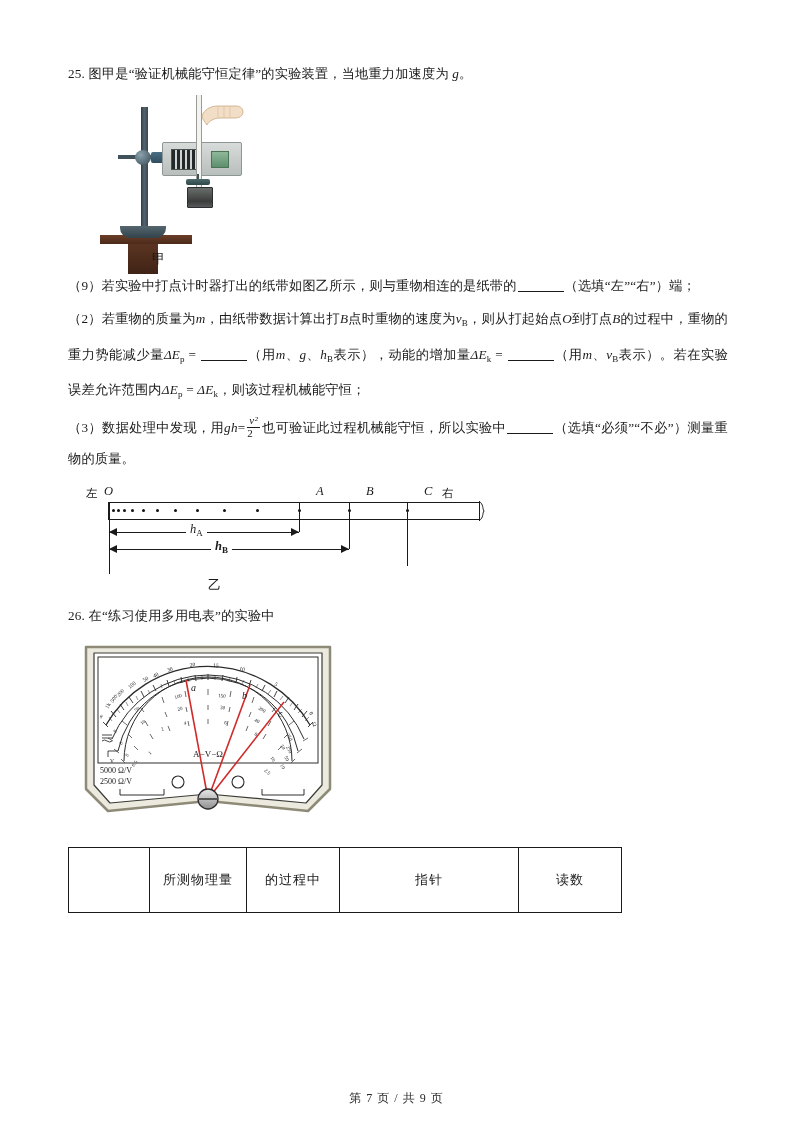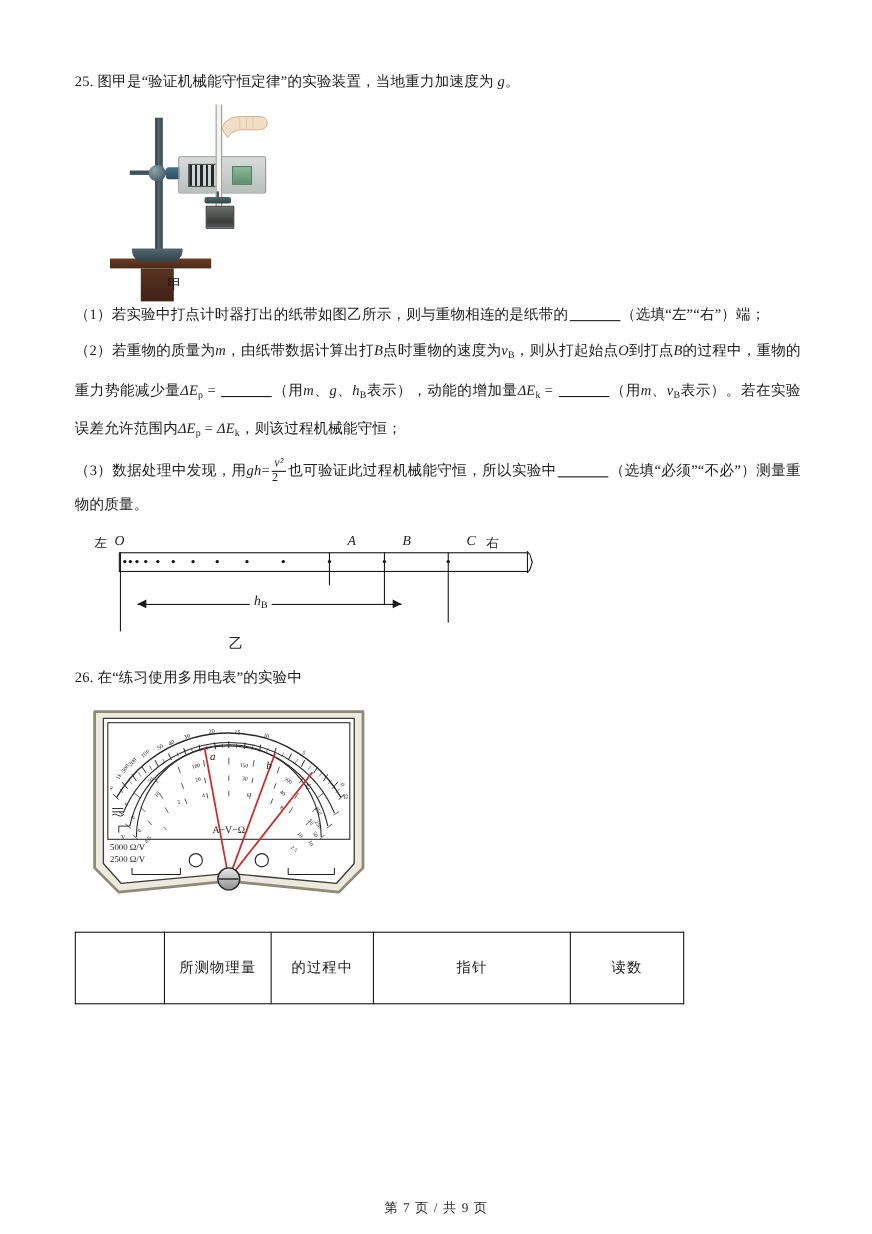--- a/index.html
+++ b/index.html
@@ -301,21 +301,21 @@
       <svg class="ap-hand" viewBox="0 0 44 24">
         <path d="M2 13 C4 7, 10 3, 18 3 L36 3 C41 3, 43 6, 43 9 C43 13, 39 15, 35 15 L20 15 C14 15, 9 18, 7 22 C5 19, 2 16, 2 13 Z" fill="#f2ddc6" stroke="#c9a882" stroke-width="0.8"></path>
         <path d="M18 4 L18 14 M24 4 L24 14 M30 4 L30 14" stroke="#dcbfa2" stroke-width="0.7" fill="none"></path>
       </svg>
       <div class="ap-hook-stem"></div>
       <div class="ap-hook"></div>
       <div class="ap-weight"></div>
       <div class="fig-caption cap-jia">甲</div>
     </div>
 
-    <p class="qline"><span>（1）若实验中打点计时器打出的纸带如图乙所示，则与重物相连的是纸带的</span><span class="blank"></span><span>（选填“左”“右”）端；</span></p>
+    <p class="qline"><span>（9）若实验中打点计时器打出的纸带如图乙所示，则与重物相连的是纸带的</span><span class="blank"></span><span>（选填“左”“右”）端；</span></p>
 
     <p class="qline"><span>（2）若重物的质量为</span><span class="it">m</span><span>，由纸带数据计算出打</span><span class="it">B</span><span>点时重物的速度为</span><span class="it">v</span><span class="subu">B</span><span>，则从打起始点</span><span class="it">O</span><span>到打点</span><span class="it">B</span><span>的过程中，重物的重力势能减少量</span><span class="it">ΔE</span><span class="subu">p</span> <span>=</span> <span class="blank"></span><span>（用</span><span class="it">m</span><span>、</span><span class="it">g</span><span>、</span><span class="it">h</span><span class="subu">B</span><span>表示），动能的增加量</span><span class="it">ΔE</span><span class="subu">k</span> <span>=</span> <span class="blank"></span><span>（用</span><span class="it">m</span><span>、</span><span class="it">v</span><span class="subu">B</span><span>表示）。若在实验误差允许范围内</span><span class="it">ΔE</span><span class="subu">p</span> <span>=</span> <span class="it">ΔE</span><span class="subu">k</span><span>，则该过程机械能守恒；</span></p>
 
     <p class="qline"><span>（3）数据处理中发现，用</span><span class="it">g</span><span class="it">h</span><span>=</span><span class="frac"><span class="num it">v²</span><span class="den">2</span></span><span>也可验证此过程机械能守恒，所以实验中</span><span class="blank"></span><span>（选填“必须”“不必”）测量重物的质量。</span></p>
 
     <div class="fig-yi">
       <div class="tape-cn" style="left:0px;">左</div>
       <div class="tape-lbl" style="left:18px;">O</div>
       <div class="tape-lbl" style="left:230px;">A</div>
       <div class="tape-lbl" style="left:280px;">B</div>
@@ -339,22 +339,28 @@
       <div class="tape-dot" style="left:170px;"></div>
       <div class="tape-dot" style="left:212px;"></div>
       <div class="tape-dot" style="left:262px;"></div>
       <div class="tape-dot" style="left:320px;"></div>
 
       <div class="tick" style="left:23px; height:72px;"></div>
       <div class="tick" style="left:213px; height:30px;"></div>
       <div class="tick" style="left:263px; height:47px;"></div>
       <div class="tick" style="left:321px; height:64px;"></div>
 
-
-      <div class="arrow-row" style="left:16px; top:58px; width:420px;">
+      <div class="arrow-row" style="left:0; top:41px; width:420px;">
+        <div class="arrow-line" style="left:23px; width:190px;"></div>
+        <div class="arrow-head ah-left" style="left:23px;"></div>
+        <div class="arrow-head ah-right" style="left:205px;"></div>
+        <div class="arrow-lbl" style="left:100px;"><span>h</span><span class="subu">A</span></div>
+      </div>
+
+      <div class="arrow-row" style="left:0; top:58px; width:420px;font-weight:bold;">
         <div class="arrow-line" style="left:23px; width:240px;"></div>
         <div class="arrow-head ah-left" style="left:23px;"></div>
         <div class="arrow-head ah-right" style="left:255px;"></div>
         <div class="arrow-lbl" style="left:125px;"><span>h</span><span class="subu">B</span></div>
       </div>
 
 
       <div class="fig-caption cap-yi">乙</div>
     </div>
 

